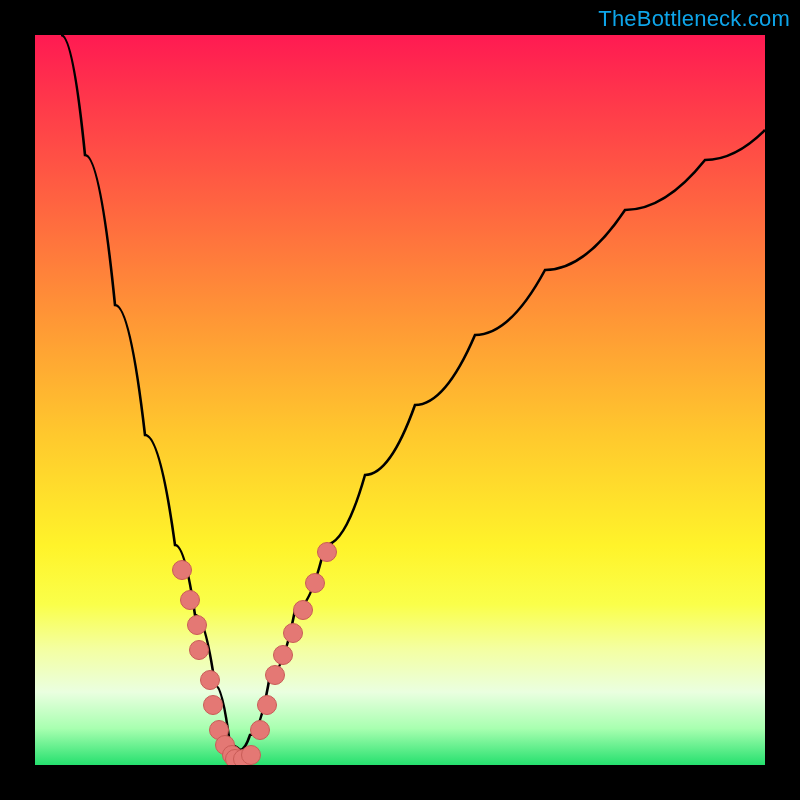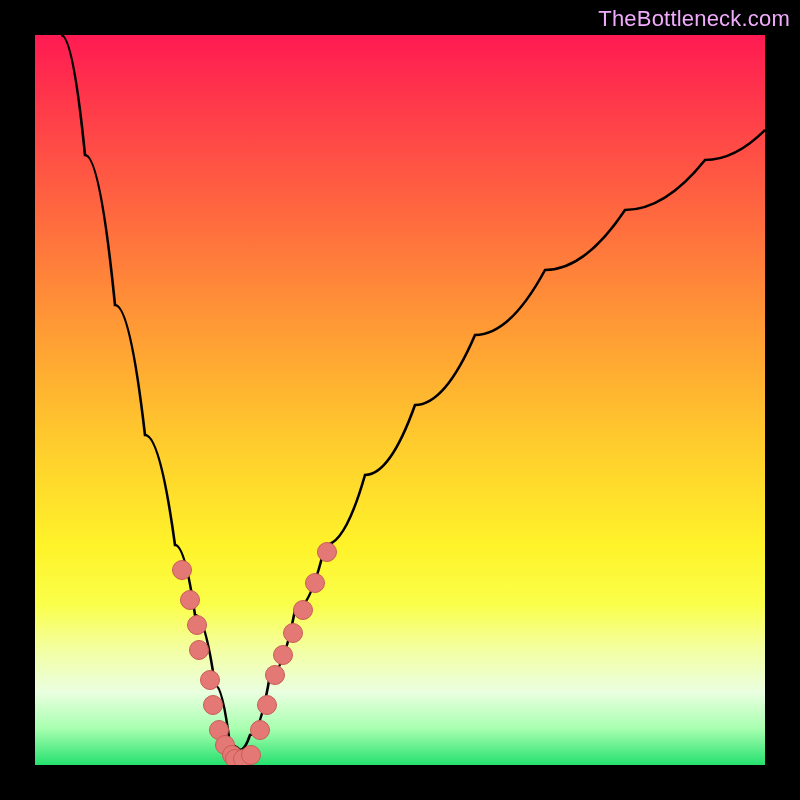--- a/index.html
+++ b/index.html
@@ -39,21 +39,21 @@
       #f4ffa0 84%,
       #eaffe0 90%,
       #a8ffb0 95%,
       #25e06e 100%
     );
   }
   .watermark {
     position: absolute;
     top: 6px;
     right: 10px;
-    color: #f0abfc;
+    color: #0ea5e9;
     font-size: 22px;
     font-weight: 500;
     letter-spacing: 0.2px;
     user-select: none;
   }
   svg.curve {
     position: absolute;
     inset: 0;
   }
 </style>

